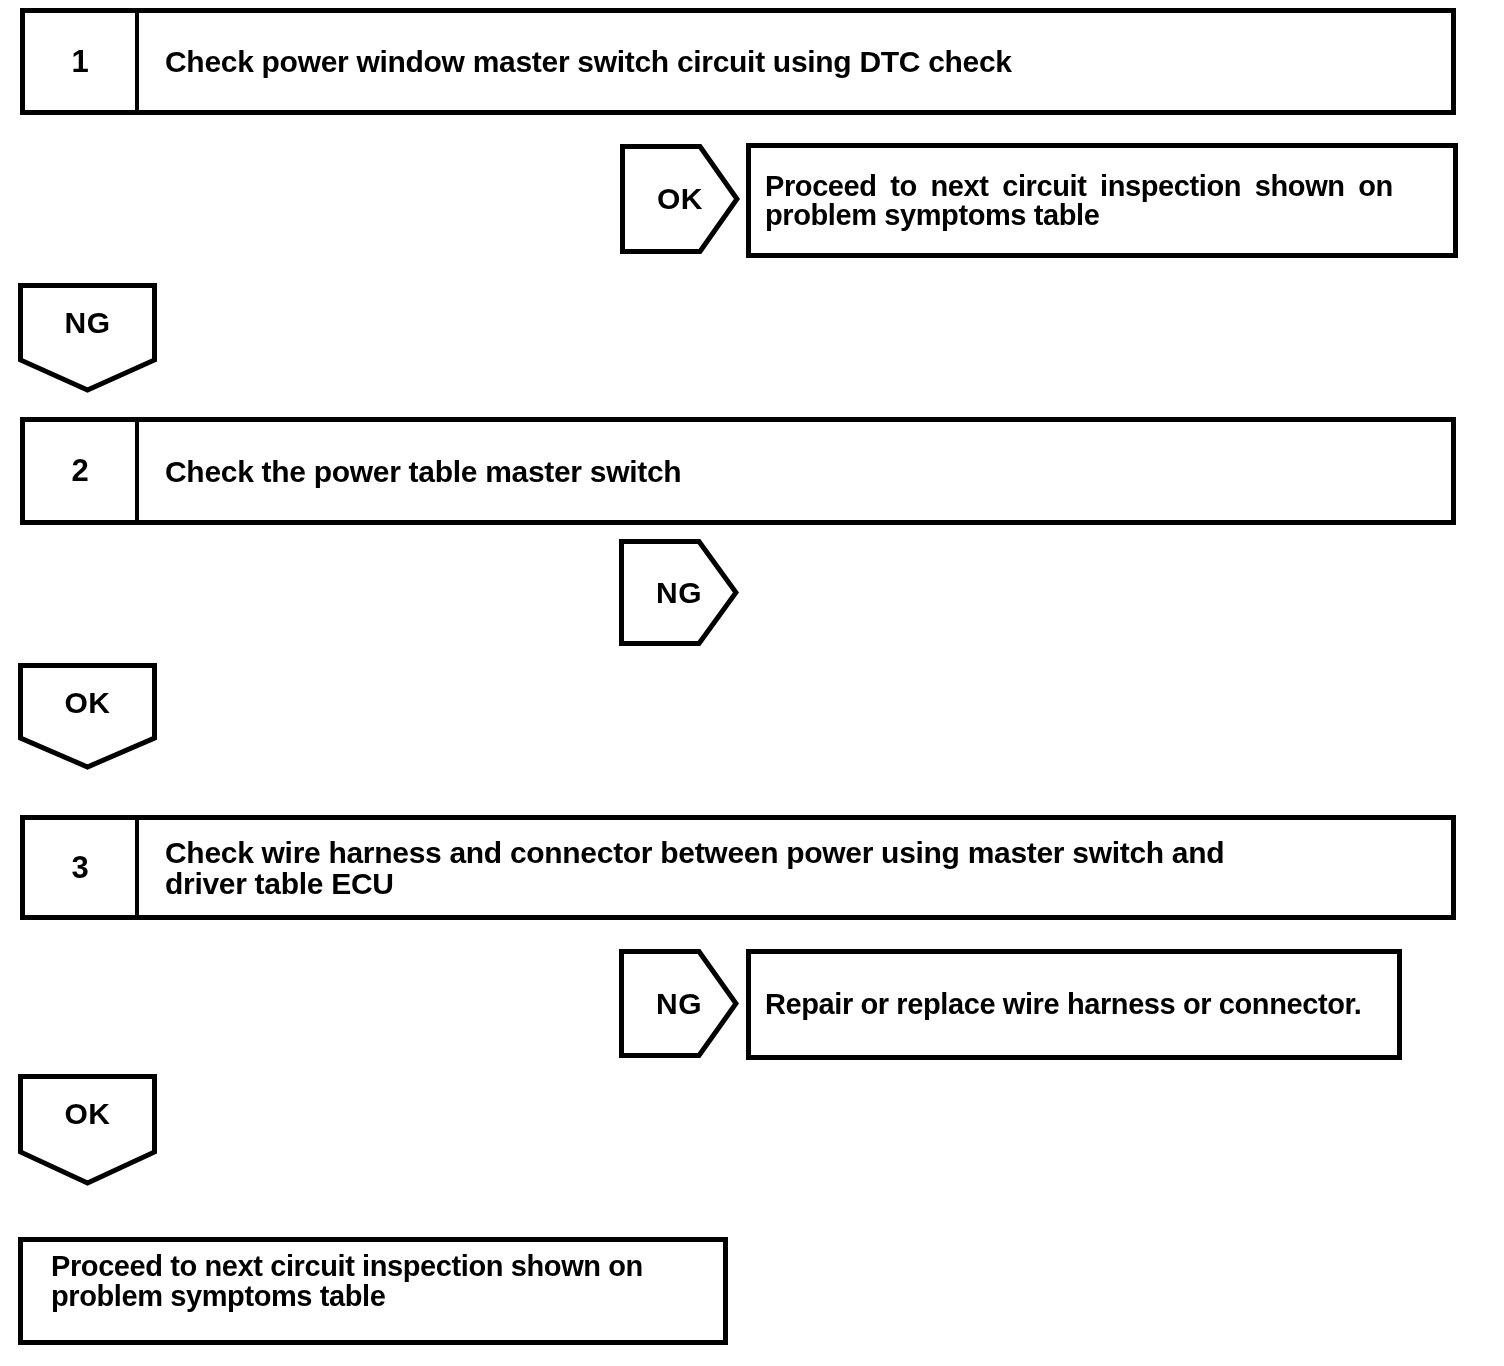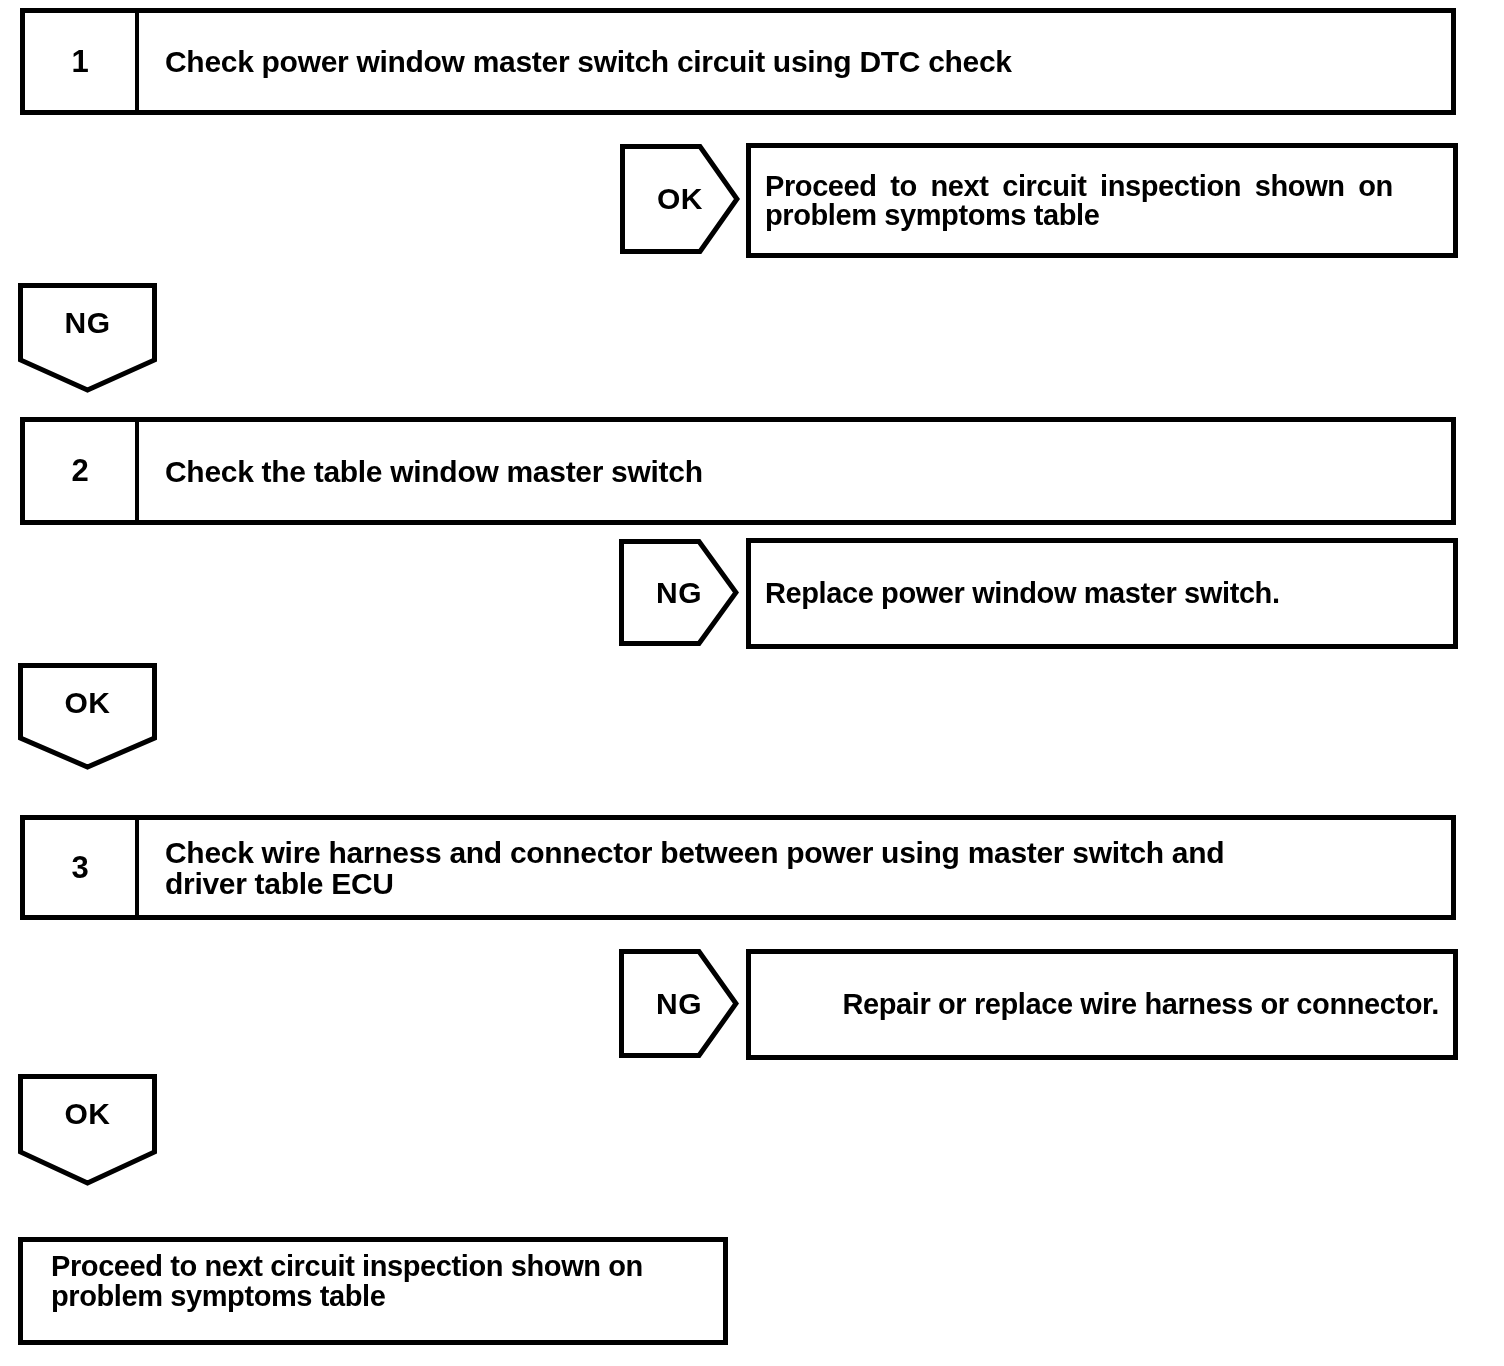--- a/index.html
+++ b/index.html
@@ -115,34 +115,31 @@
   <div class="pent pent-down" style="left:18px; top:283px; width:139px; height:110px;">
     <svg viewBox="0 0 139 110" preserveAspectRatio="none">
       <polygon points="2.5,2.5 136.5,2.5 136.5,77 69.5,107 2.5,77" fill="#fff" stroke="#000" stroke-width="5"></polygon>
     </svg>
     <div class="pent-label">NG</div>
   </div>
 
   <div class="abs step-box" style="left:20px; top:417px; width:1436px; height:108px;">
     <div class="step-num">2</div>
     <div class="step-title">
-      <div>Check the table window master switch</div>
+      <div>Check the power table master switch</div>
     </div>
   </div>
 
   <div class="pent pent-right" style="left:619px; top:539px; width:120px; height:107px;">
     <svg viewBox="0 0 120 107" preserveAspectRatio="none">
       <polygon points="2.5,2.5 80,2.5 117,53.5 80,104.5 2.5,104.5" fill="#fff" stroke="#000" stroke-width="5"></polygon>
     </svg>
     <div class="pent-label">NG</div>
   </div>
 
-  <div class="abs result-box" style="left:746px; top:538px; width:712px; height:111px;">
-    <div>Replace power window master switch.</div>
-  </div>
 
   <div class="pent pent-down" style="left:18px; top:663px; width:139px; height:107px;">
     <svg viewBox="0 0 139 107" preserveAspectRatio="none">
       <polygon points="2.5,2.5 136.5,2.5 136.5,75 69.5,104 2.5,75" fill="#fff" stroke="#000" stroke-width="5"></polygon>
     </svg>
     <div class="pent-label">OK</div>
   </div>
 
   <div class="abs step-box" style="left:20px; top:815px; width:1436px; height:105px;">
     <div class="step-num">3</div>
@@ -152,21 +149,21 @@
     </div>
   </div>
 
   <div class="pent pent-right" style="left:619px; top:949px; width:120px; height:109px;">
     <svg viewBox="0 0 120 109" preserveAspectRatio="none">
       <polygon points="2.5,2.5 80,2.5 117,54.5 80,106.5 2.5,106.5" fill="#fff" stroke="#000" stroke-width="5"></polygon>
     </svg>
     <div class="pent-label">NG</div>
   </div>
 
-  <div class="abs result-box" style="left:746px; top:949px; width:712px; height:111px;text-align:right;">
+  <div class="abs result-box" style="left:746px; top:949px; width:656px; height:111px;">
     <div>Repair or replace wire harness or connector.</div>
   </div>
 
   <div class="pent pent-down" style="left:18px; top:1074px; width:139px; height:112px;">
     <svg viewBox="0 0 139 112" preserveAspectRatio="none">
       <polygon points="2.5,2.5 136.5,2.5 136.5,78 69.5,109 2.5,78" fill="#fff" stroke="#000" stroke-width="5"></polygon>
     </svg>
     <div class="pent-label">OK</div>
   </div>
 

